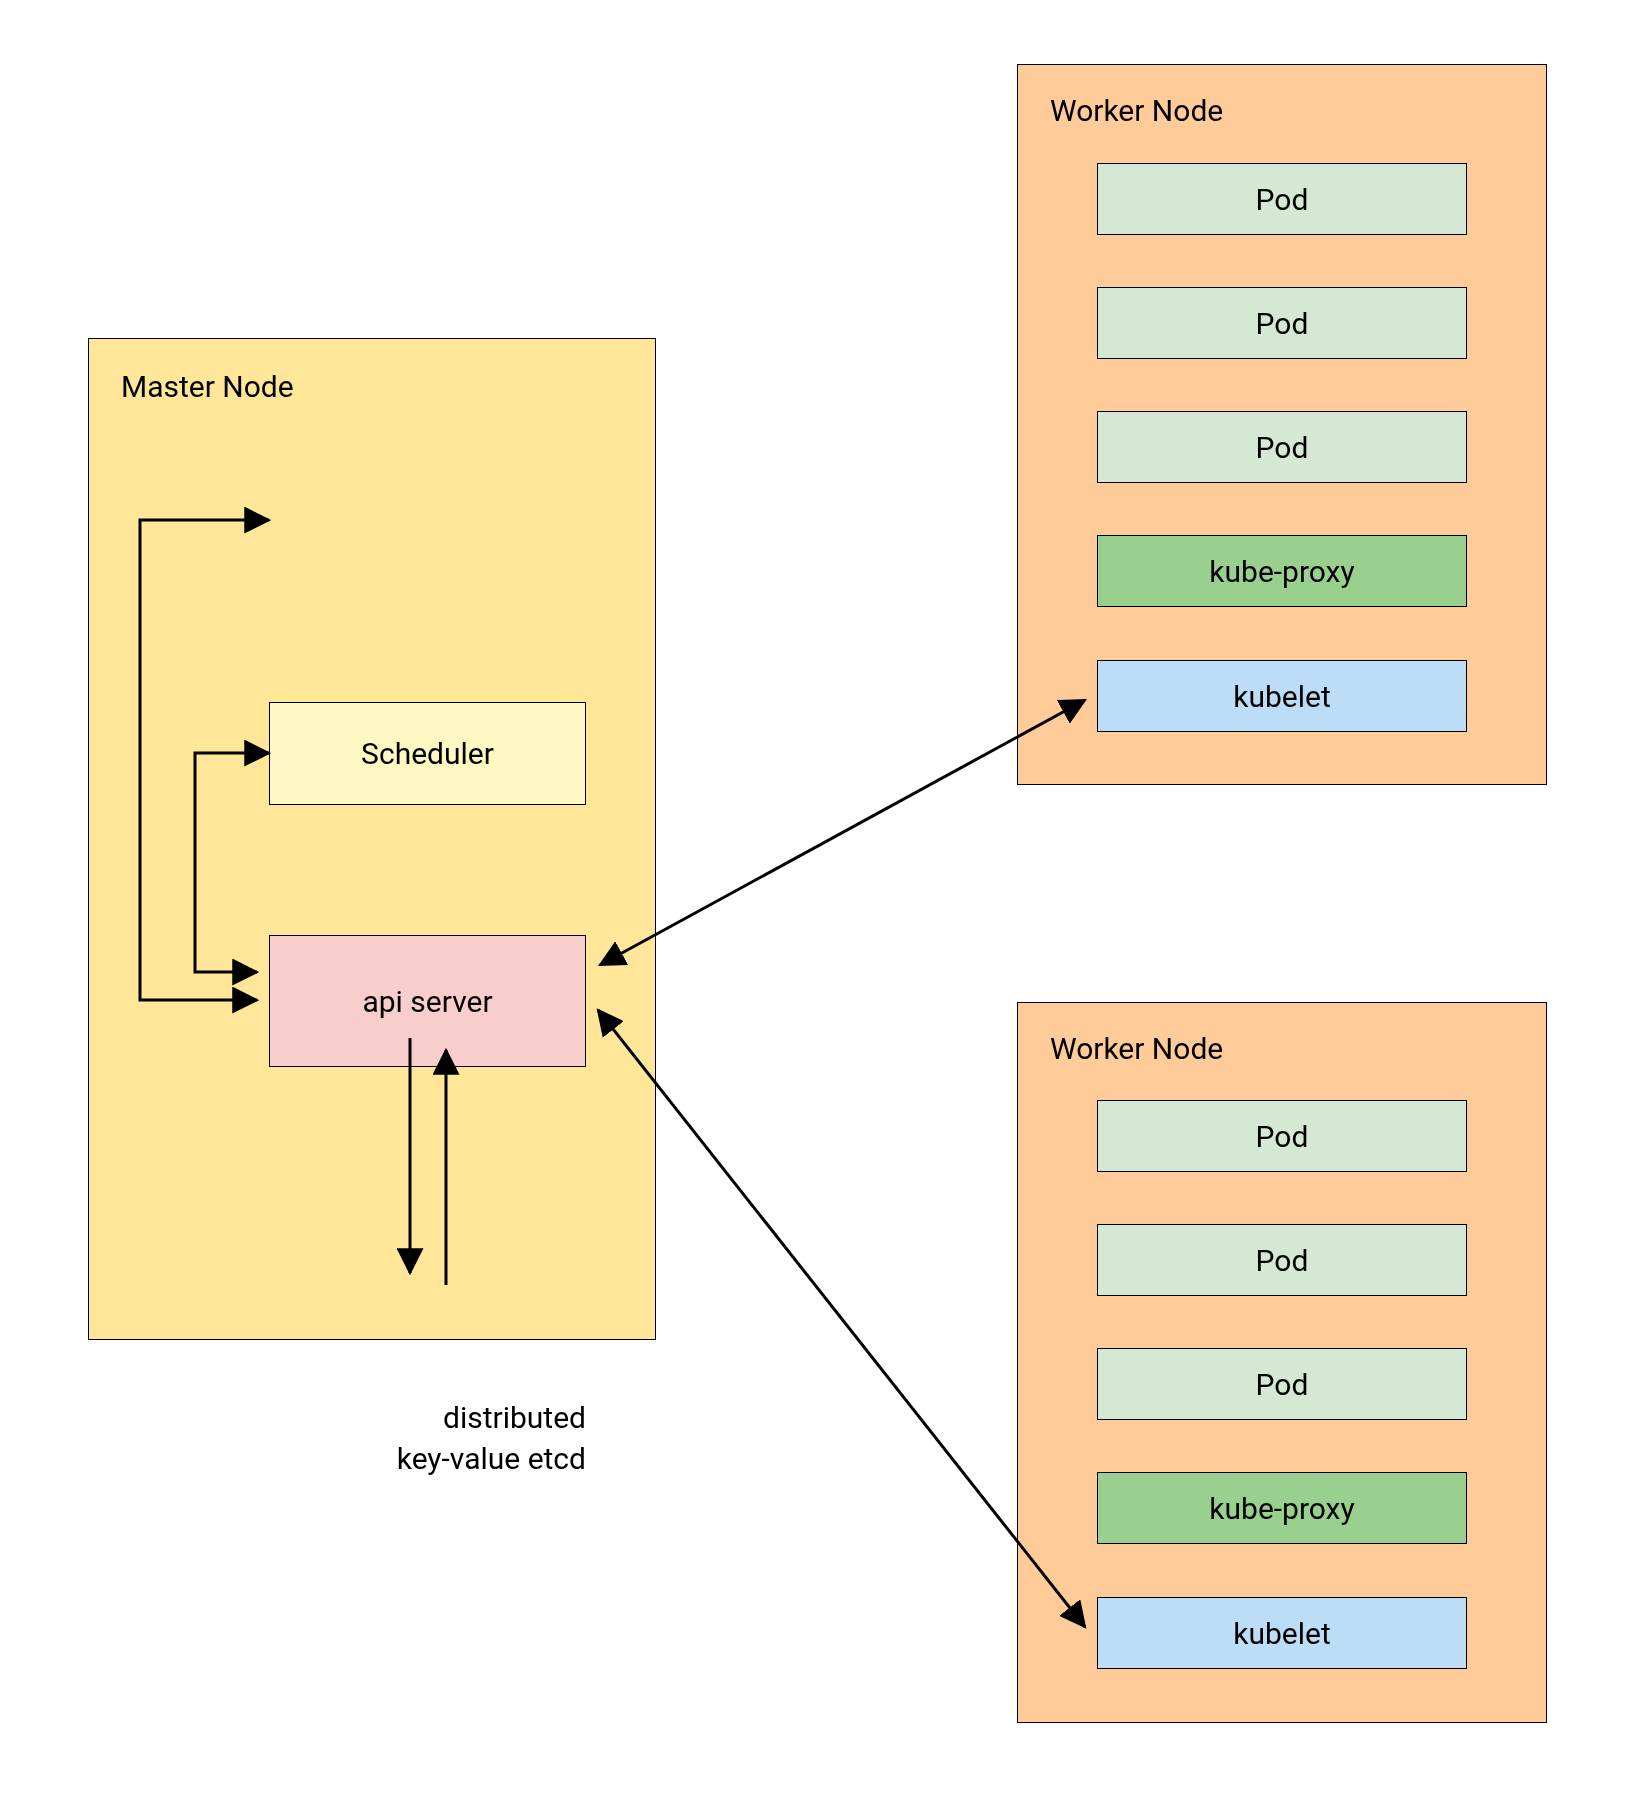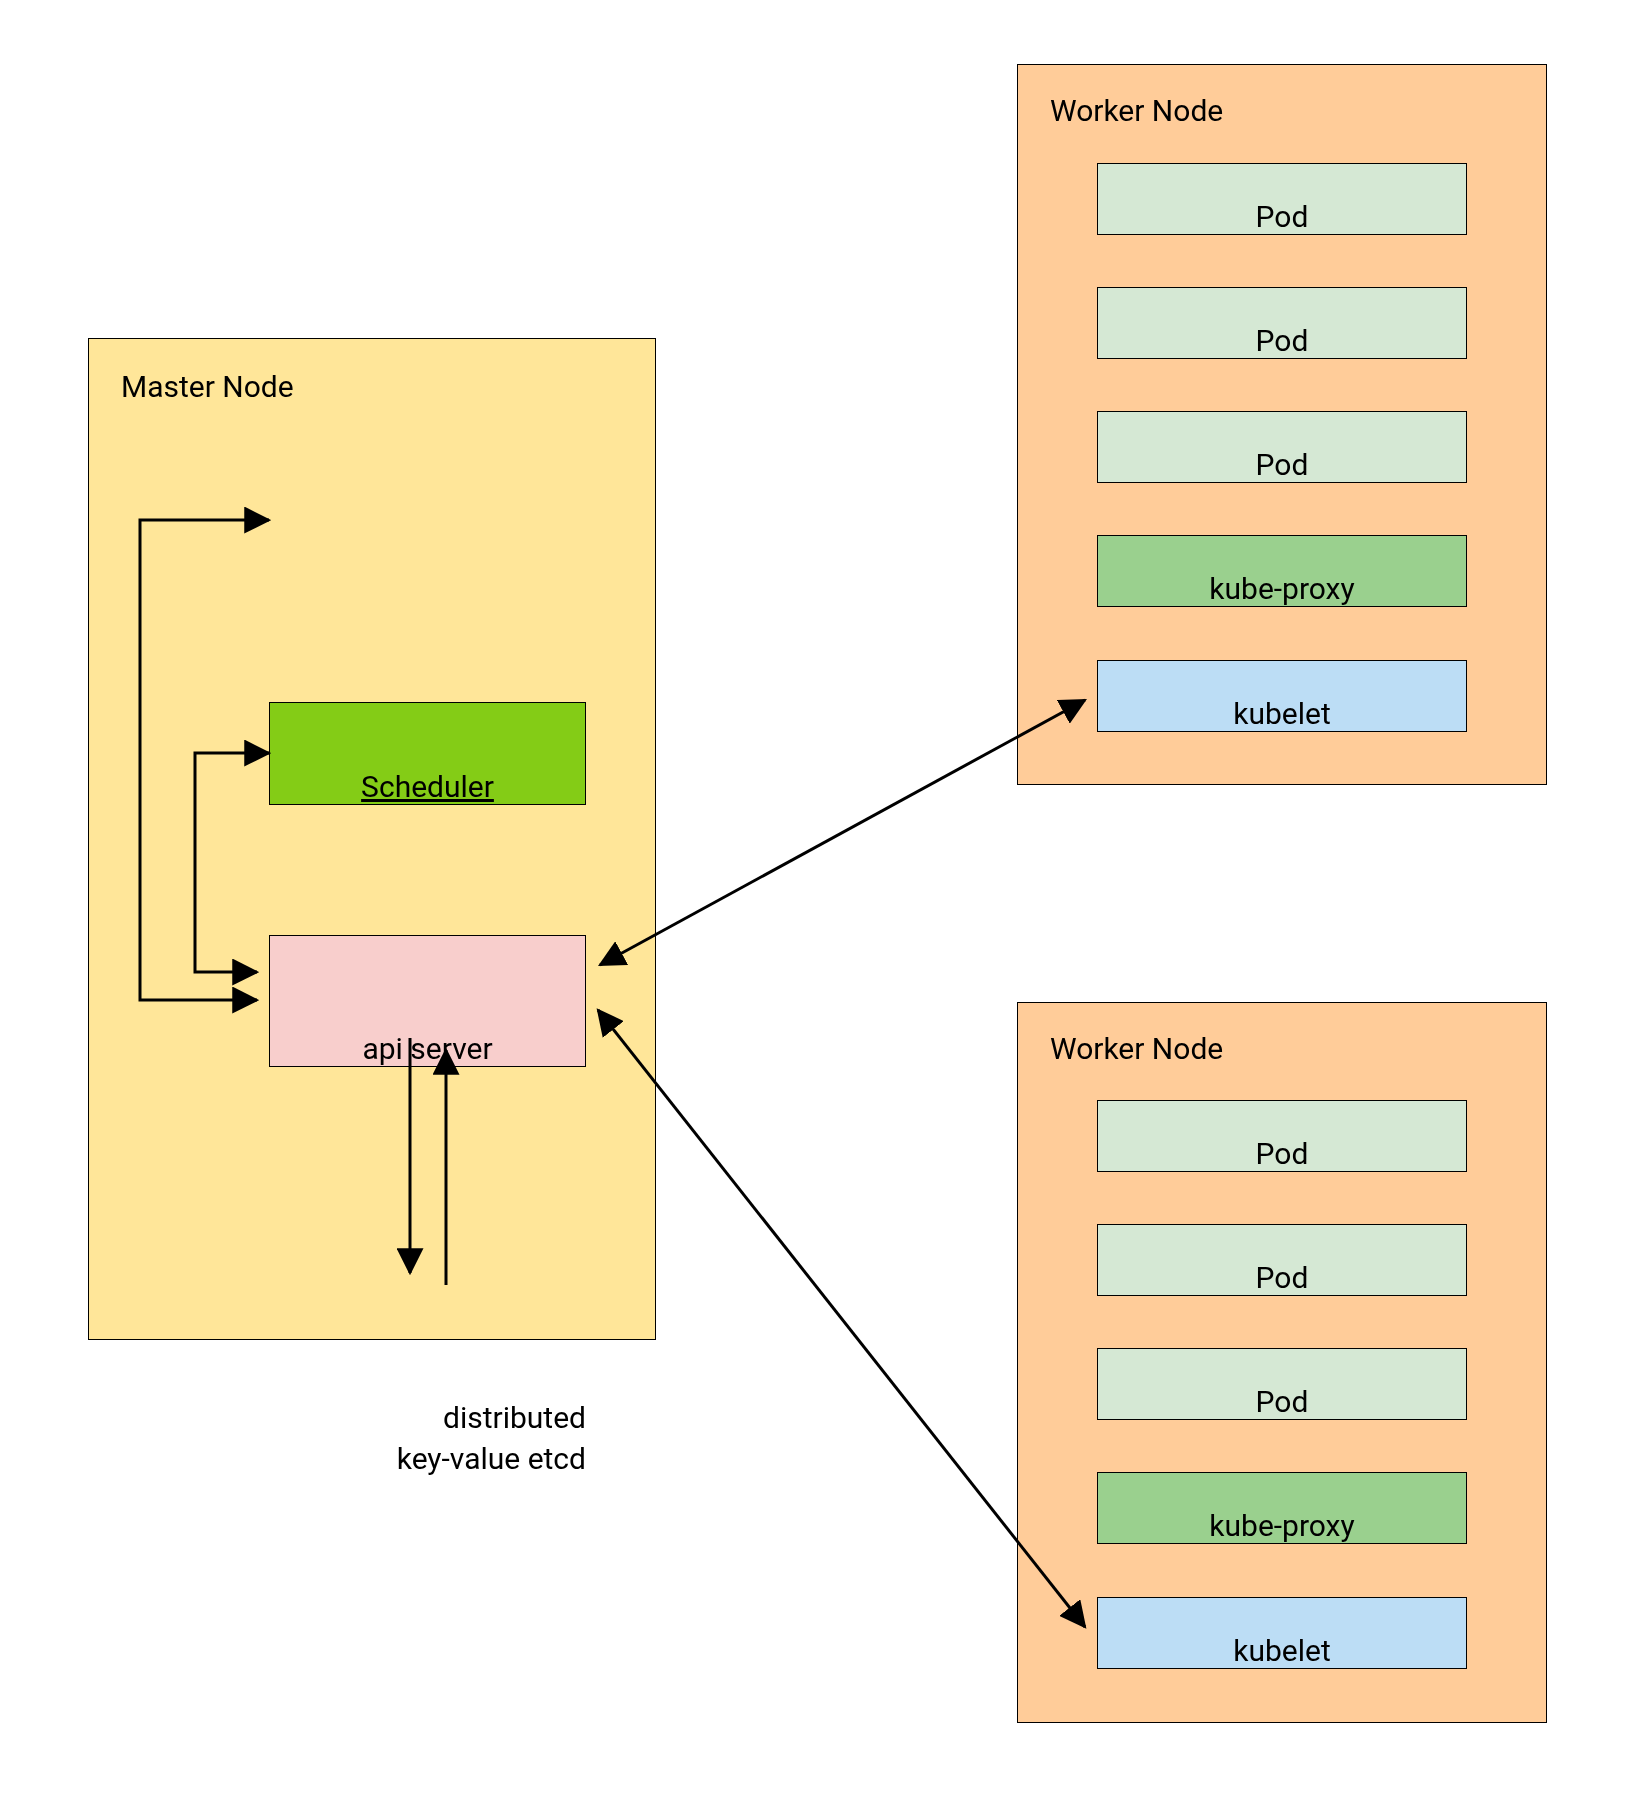--- a/index.html
+++ b/index.html
@@ -23,21 +23,21 @@
   }
   .node-title {
     font-size: 30px;
     position: absolute;
   }
   .box {
     position: absolute;
     box-sizing: border-box;
     border: 1px solid #000;
     display: flex;
-    align-items: flex-end;
+    align-items: center;
     justify-content: center;
     font-size: 30px;
   }
   .caption {
     position: absolute;
     font-size: 30px;
     text-align: right;
     line-height: 1.35;
   }
   svg.edges {
@@ -50,21 +50,21 @@
 </head>
 <body>
 
 <div class="canvas">
 
   <div class="node-container" style="left:88px; top:338px; width:568px; height:1002px; background:#ffe699;">
     <div class="node-title" style="left:32px; top:30px;">Master Node</div>
   </div>
 
 
-  <div class="box" style="left:269px; top:702px; width:317px; height:103px; background:#84cc16;text-decoration:underline;">
+  <div class="box" style="left:269px; top:702px; width:317px; height:103px; background:#fef9c3;">
     <span>Scheduler</span>
   </div>
 
   <div class="box" style="left:269px; top:935px; width:317px; height:132px; background:#f8cecc;">
     <span>api server</span>
   </div>
 
 
   <div class="caption" style="left:269px; top:1398px; width:317px;">
     <span>distributed</span><br>

